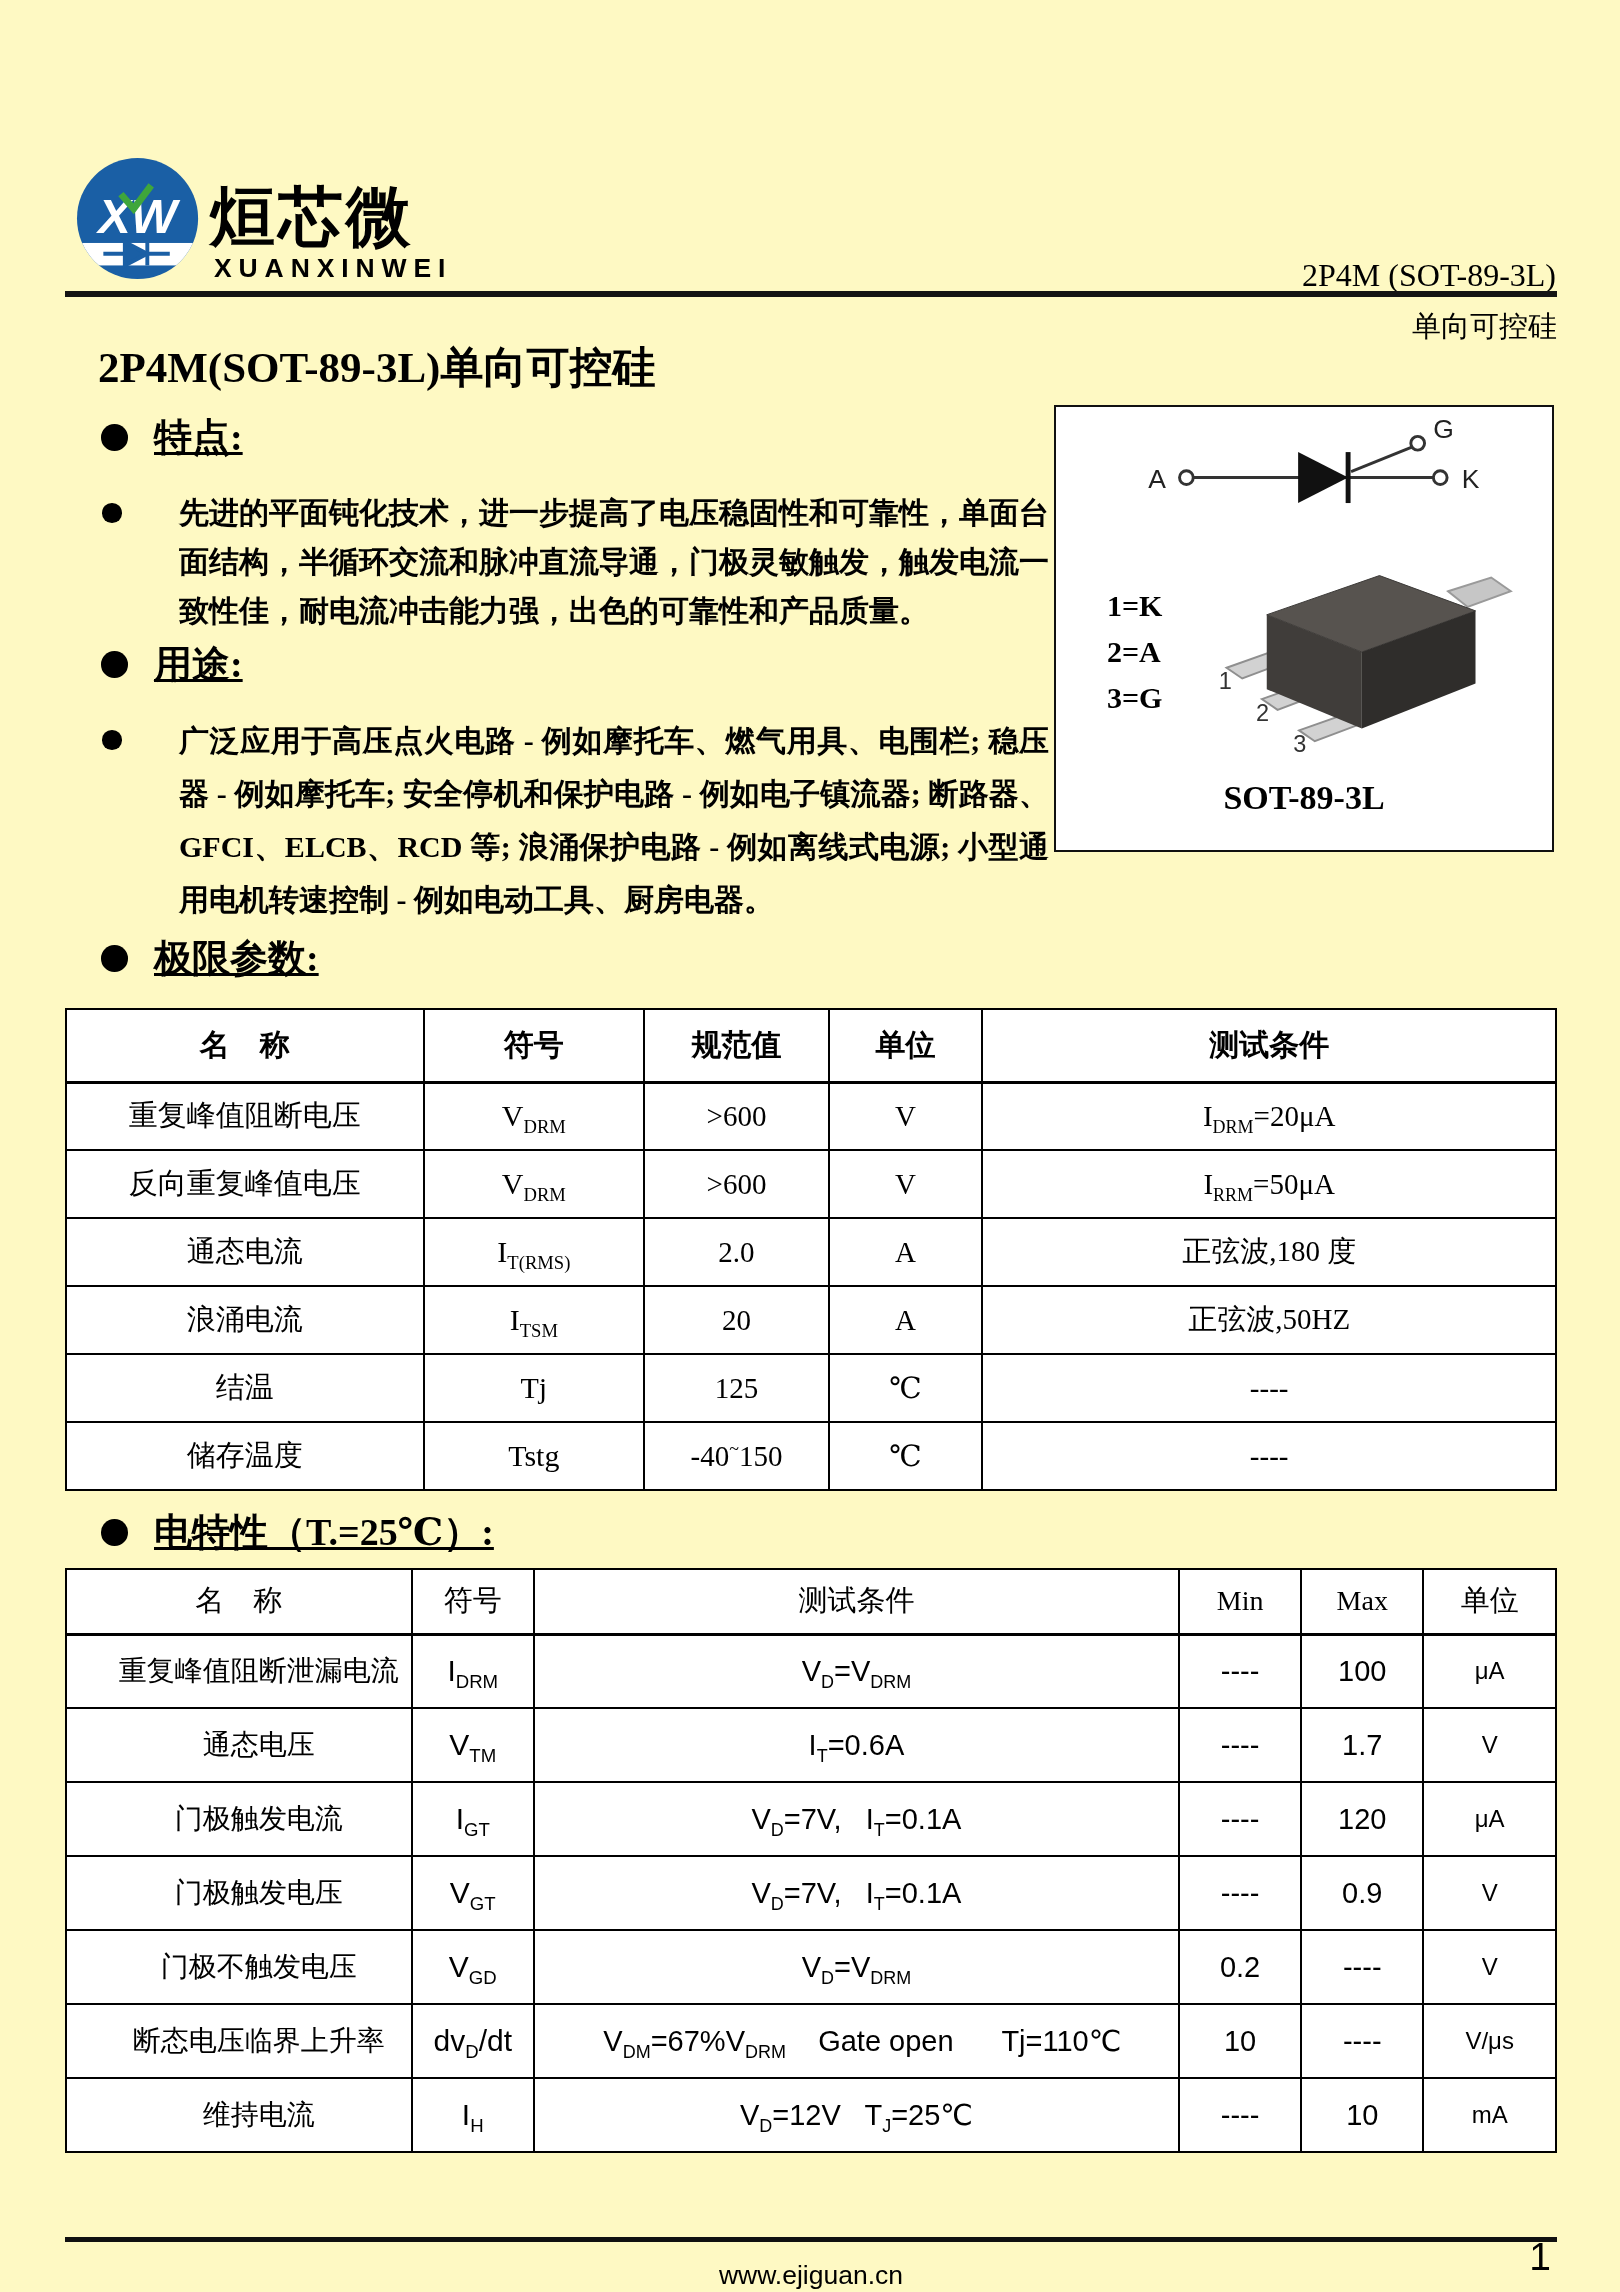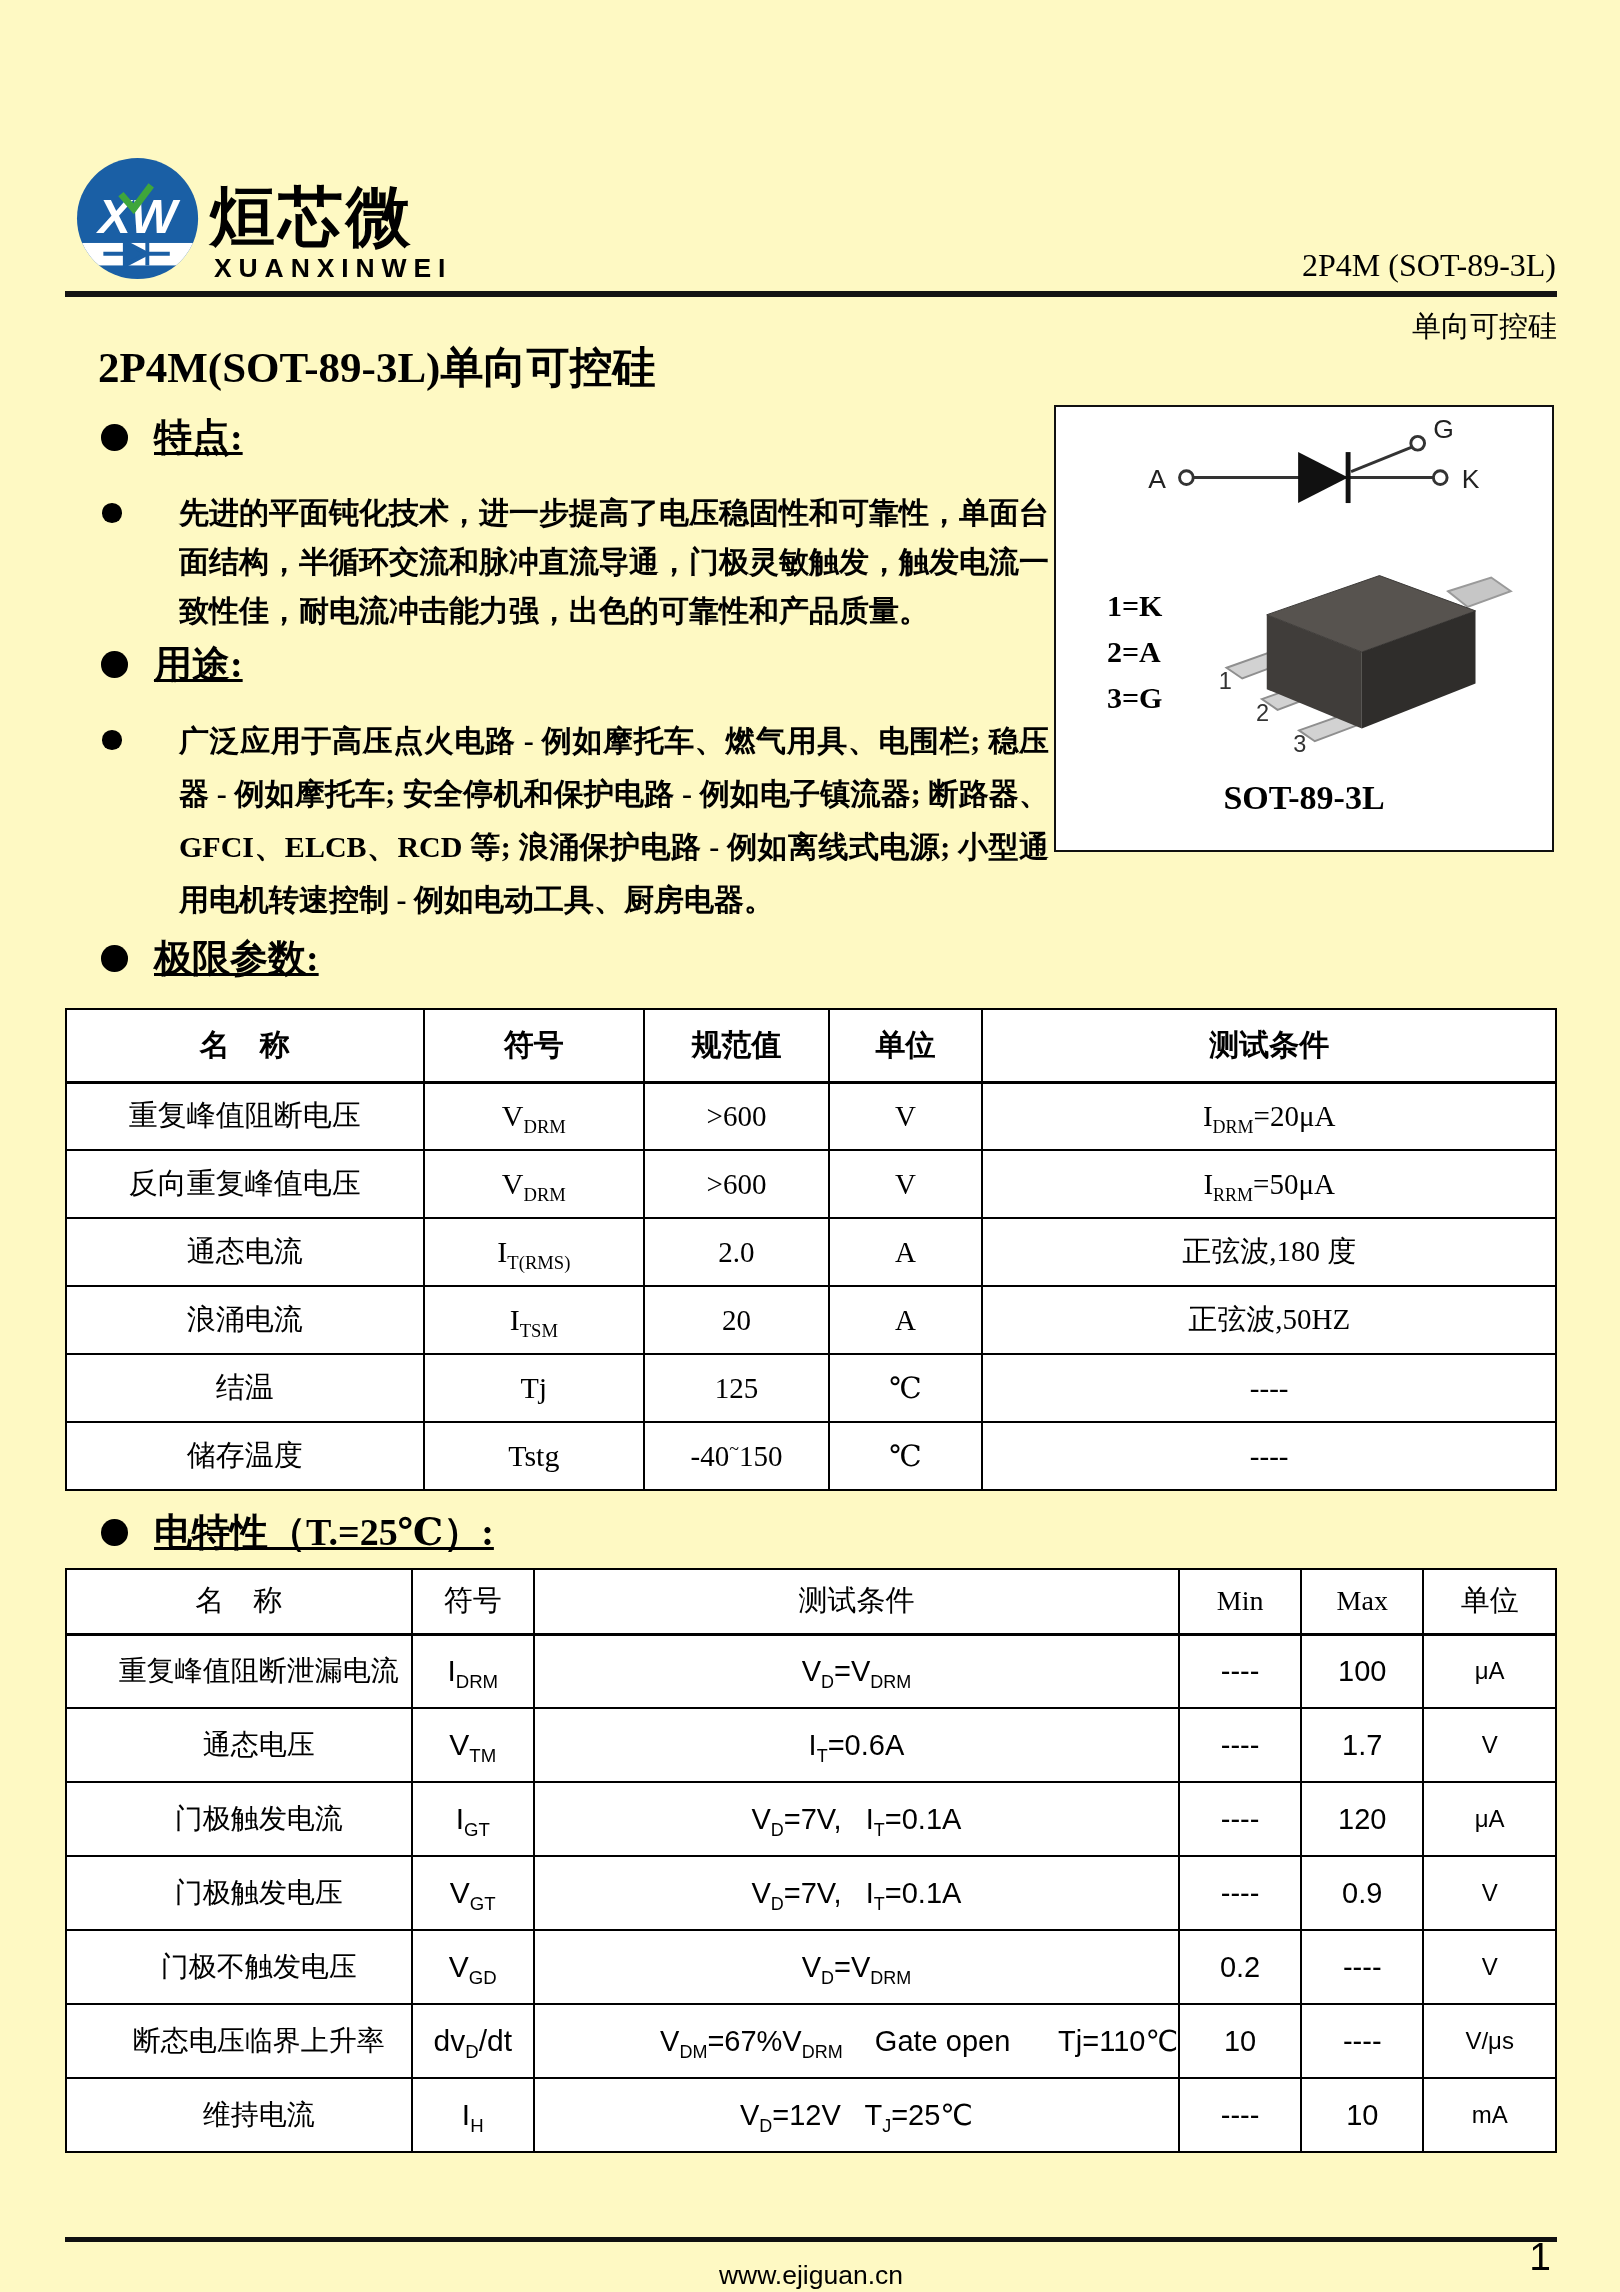--- a/index.html
+++ b/index.html
@@ -5,21 +5,21 @@
   html,body{margin:0;padding:0;background:#888;}
   .page{position:relative;width:1620px;height:2293px;background:#fef9c3;margin:0 auto;overflow:hidden;
         font-family:"Liberation Serif","DejaVu Serif",serif;color:#000;}
   .abs{position:absolute;}
 
   
   .brand-cn{position:absolute;left:210px;top:173px;font-size:65px;font-weight:900;letter-spacing:2.9px;
             font-family:"Liberation Sans","DejaVu Sans",sans-serif;}
   .brand-en{position:absolute;left:214px;top:253px;font-size:26.5px;font-weight:700;letter-spacing:6.9px;
             font-family:"Liberation Sans","DejaVu Sans",sans-serif;}
-  .part-number{position:absolute;right:64px;top:247px;font-size:32px;}
+  .part-number{position:absolute;right:64px;top:257px;font-size:32px;}
   .top-rule{position:absolute;left:65px;top:291px;width:1492px;height:5.9px;background:#141414;}
   .subtitle{position:absolute;right:63px;top:307px;font-size:29px;}
   .title{position:absolute;left:98px;top:339px;font-size:43px;font-weight:700;margin:0;}
 
   
   .sec-heading{position:absolute;left:101px;display:flex;align-items:center;gap:26.5px;}
   .bullet-big{width:26.5px;height:26.5px;border-radius:50%;background:#000;flex:0 0 auto;}
   .sec-label{font-size:38px;font-weight:700;white-space:nowrap;text-decoration:underline;}
   .para-bullet{position:absolute;left:102px;width:19.6px;height:19.6px;border-radius:50%;background:#000;}
   .para{position:absolute;left:179px;width:870px;font-size:30px;font-weight:700;text-align:justify;}
@@ -52,21 +52,21 @@
   #elec-table tbody tr{height:74px;}
   #elec-table th{font-size:29px;font-weight:400;}
   #elec-table th.mm{font-size:28px;}
   #elec-table td.name{font-size:28px;padding-left:40px;}
   #elec-table td.sym,#elec-table td.cond,#elec-table td.mm,#elec-table td.unit{
      font-family:"Liberation Sans","DejaVu Sans",sans-serif;}
   #elec-table td.sym{font-size:30px;}
   #elec-table td.cond{font-size:29px;white-space:pre;}
   #elec-table td.mm{font-size:29px;}
   #elec-table td.unit{font-size:24px;}
-  #elec-table tbody tr:nth-child(6) td.cond{text-align:right;padding-left:11.8px;}
+  #elec-table tbody tr:nth-child(6) td.cond{text-align:center;padding-left:11.8px;}
 
   
   .footer-rule{position:absolute;left:65px;top:2237px;width:1492px;height:4.9px;background:#111;}
   .website{position:absolute;left:65px;top:2248px;width:1492px;text-align:center;font-size:26.5px;
            font-family:"Liberation Sans","DejaVu Sans",sans-serif;margin-top:12px;}
   .page-num{position:absolute;right:69px;top:2235px;font-size:39px;
             font-family:"Liberation Sans","DejaVu Sans",sans-serif;}
 </style>
 </head>
 <body>

